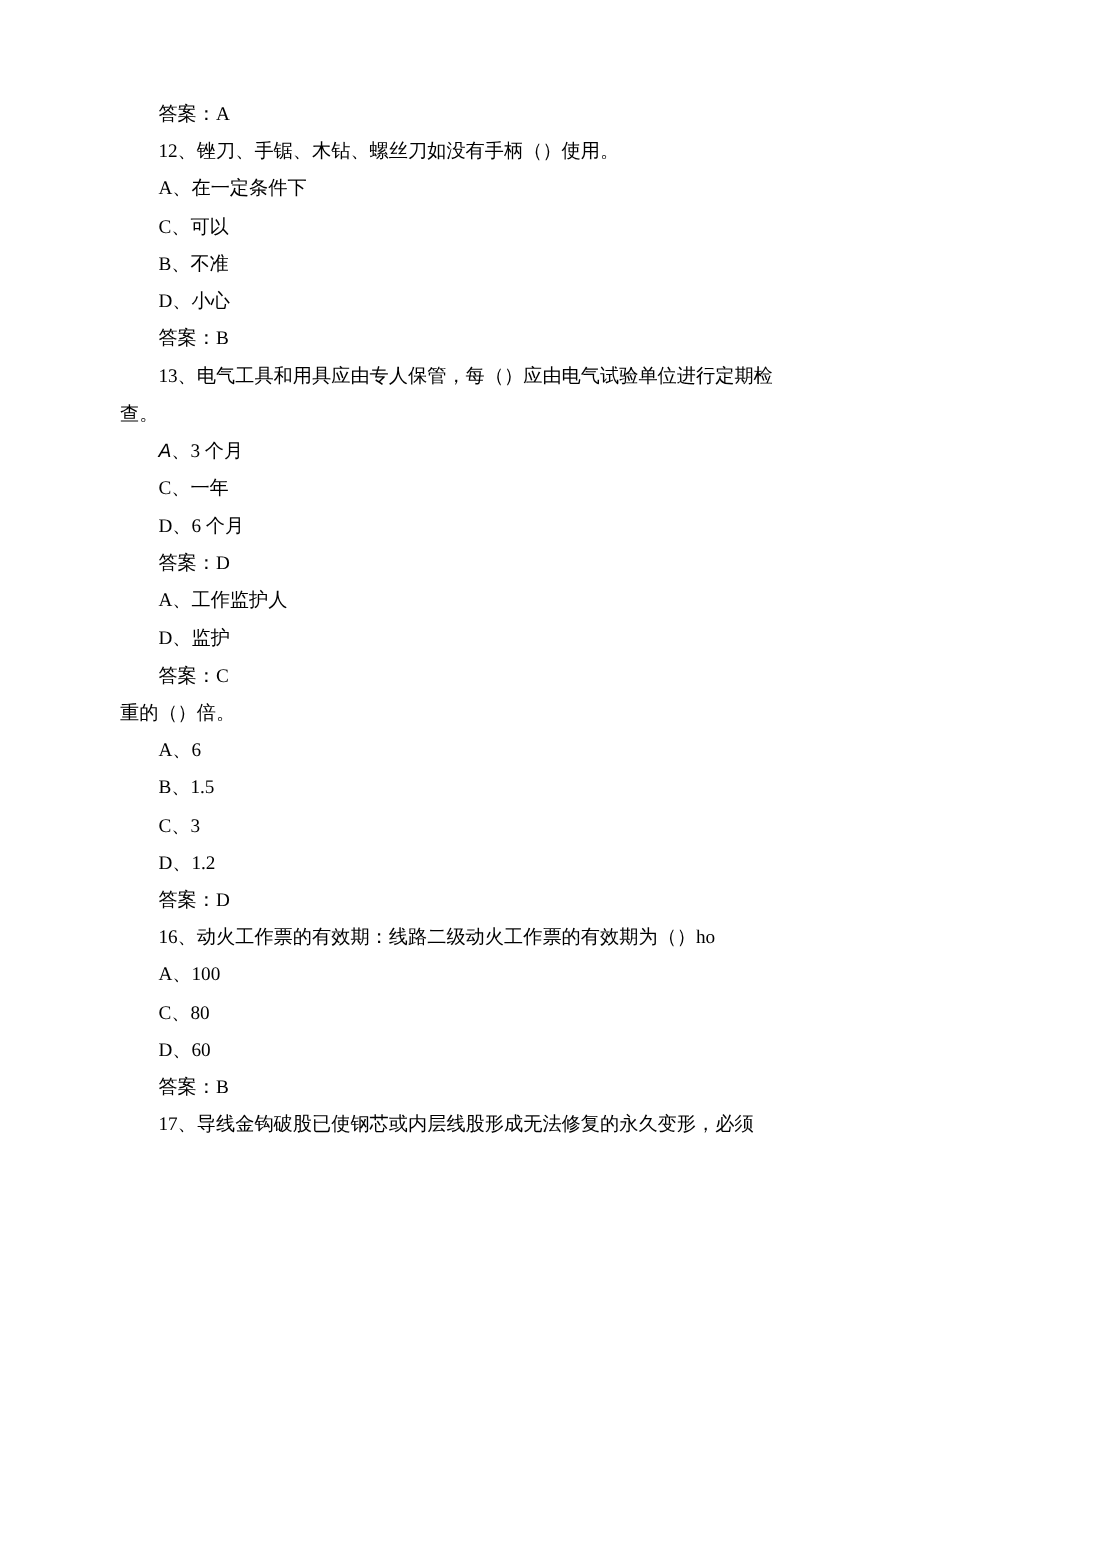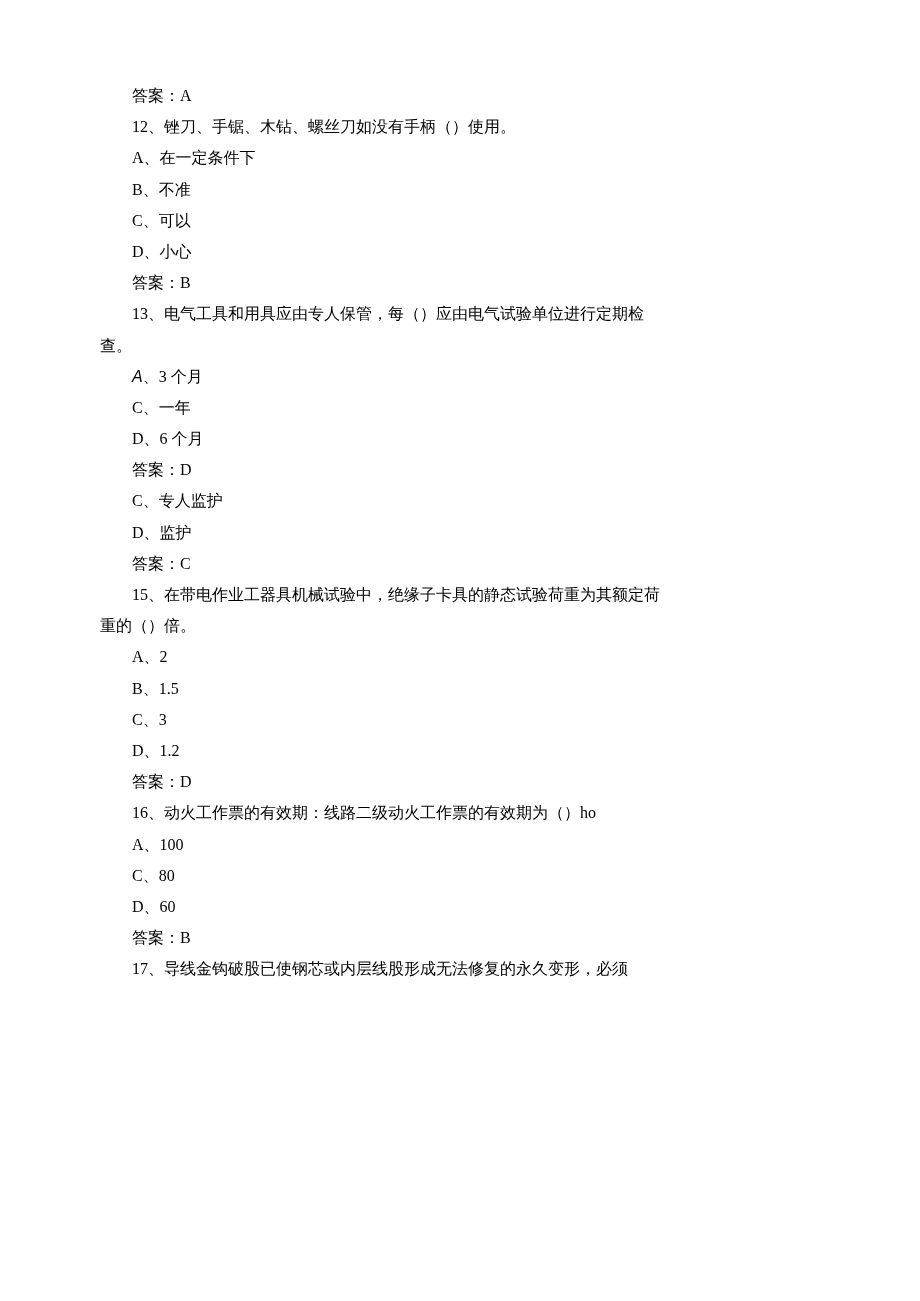--- a/index.html
+++ b/index.html
@@ -31,39 +31,38 @@
 </style>
 </head>
 <body>
 
 <div class="page">
 
   <div class="line">答案：A</div>
 
   <div class="line">12、锉刀、手锯、木钻、螺丝刀如没有手柄（）使用。</div>
   <div class="line">A、在一定条件下</div>
+  <div class="line">C、可以</div>
   <div class="line">B、不准</div>
-  <div class="line">C、可以</div>
   <div class="line">D、小心</div>
   <div class="line">答案：B</div>
 
   <div class="line">13、电气工具和用具应由专人保管，每（）应由电气试验单位进行定期检</div>
   <div class="line-nowrap">查。</div>
   <div class="line"><span class="italic-a">A</span><span>、3 个月</span></div>
   <div class="line">C、一年</div>
   <div class="line">D、6 个月</div>
   <div class="line">答案：D</div>
 
-  <div class="line">C、专人监护</div>
+  <div class="line">A、工作监护人</div>
   <div class="line">D、监护</div>
   <div class="line">答案：C</div>
 
-  <div class="line">15、在带电作业工器具机械试验中，绝缘子卡具的静态试验荷重为其额定荷</div>
   <div class="line-nowrap">重的（）倍。</div>
-  <div class="line">A、2</div>
+  <div class="line">A、6</div>
   <div class="line">B、1.5</div>
   <div class="line">C、3</div>
   <div class="line">D、1.2</div>
   <div class="line">答案：D</div>
 
   <div class="line">16、动火工作票的有效期：线路二级动火工作票的有效期为（）ho</div>
   <div class="line">A、100</div>
   <div class="line">C、80</div>
   <div class="line">D、60</div>
   <div class="line">答案：B</div>

